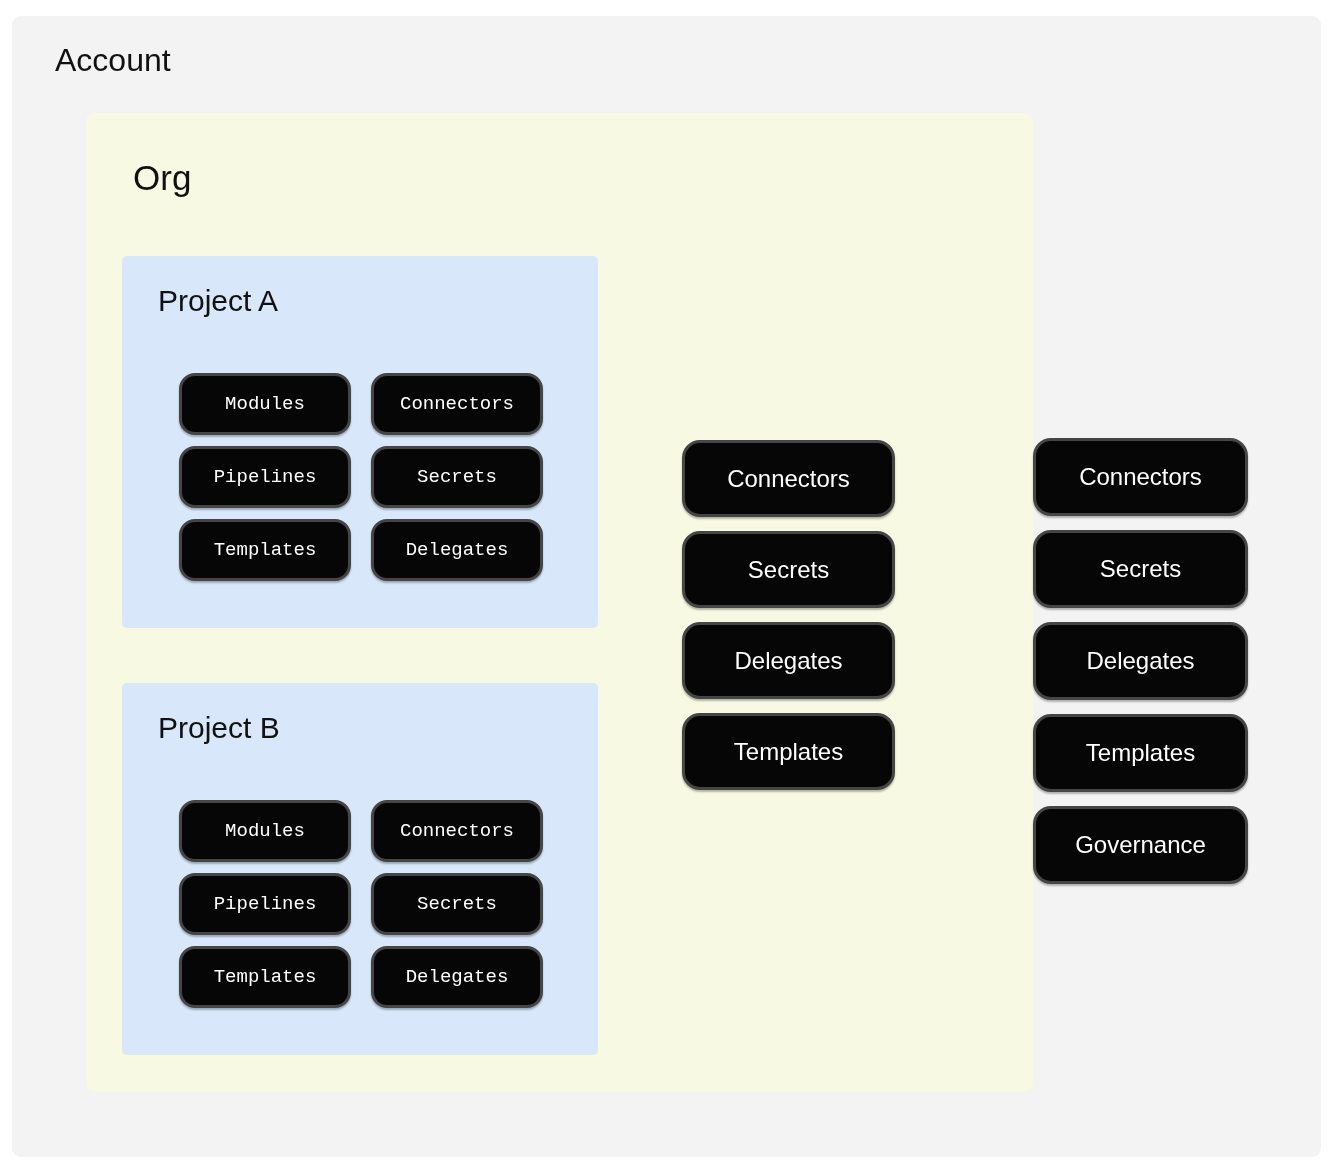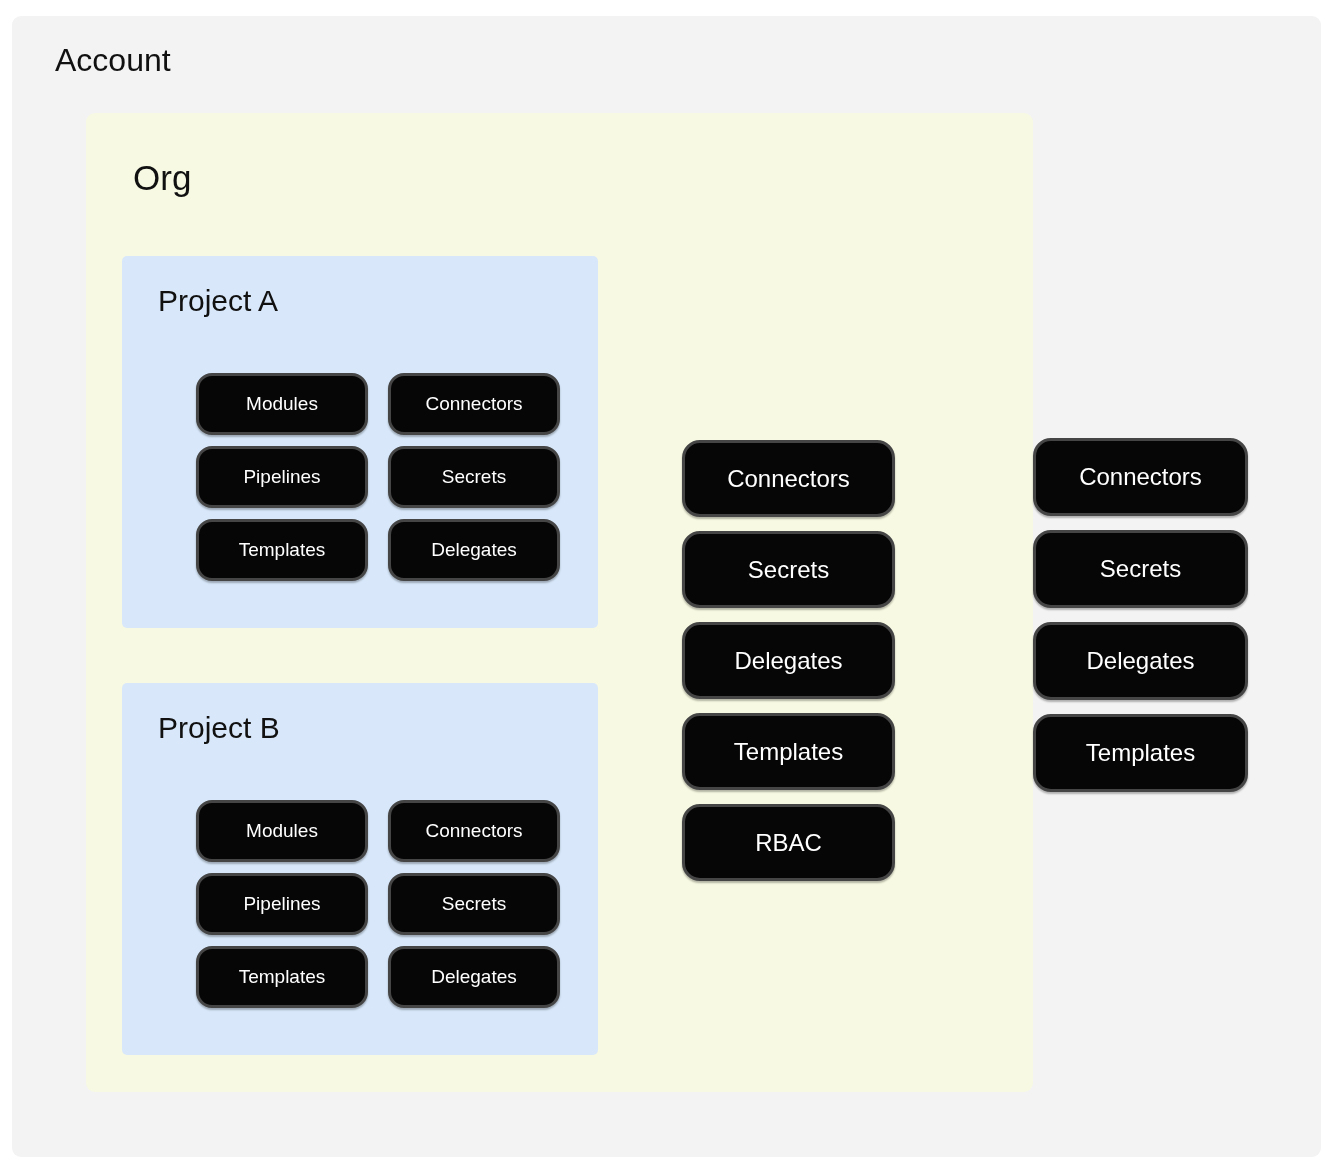--- a/index.html
+++ b/index.html
@@ -59,25 +59,26 @@
   .project-a { top: 143px; }
   .project-b { top: 570px; }
   .project-title {
     position: absolute;
     left: 36px; top: 27px;
     font-size: 30px;
     line-height: 1.2;
   }
   .pill-grid {
     position: absolute;
-    left: 74px; top: 117px;
+    left: 57px; top: 117px;
     display: grid;
     grid-template-columns: 172px 172px;
     column-gap: 20px;
     row-gap: 11px;
+    font-family: Liberation Mono, monospace;
   }
   .pill {
     background: var(--pill-bg);
     border: 3px solid var(--pill-border);
     color: var(--pill-text);
     display: flex;
     align-items: center;
     justify-content: center;
     box-shadow: 0 2px 2px rgba(0,0,0,0.28);
   }
@@ -140,23 +141,23 @@
         <div class="pill small">Templates</div>
         <div class="pill small">Delegates</div>
       </div>
     </div>
 
     <div class="org-col">
       <div class="pill large">Connectors</div>
       <div class="pill large">Secrets</div>
       <div class="pill large">Delegates</div>
       <div class="pill large">Templates</div>
-      <div class="pill large">RBAC</div>
     </div>
   </div>
 
   <div class="account-col">
     <div class="pill large">Connectors</div>
     <div class="pill large">Secrets</div>
     <div class="pill large">Delegates</div>
     <div class="pill large">Templates</div>
+    <div class="pill large">Governance</div>
   </div>
 </div>
 
 </body></html>

